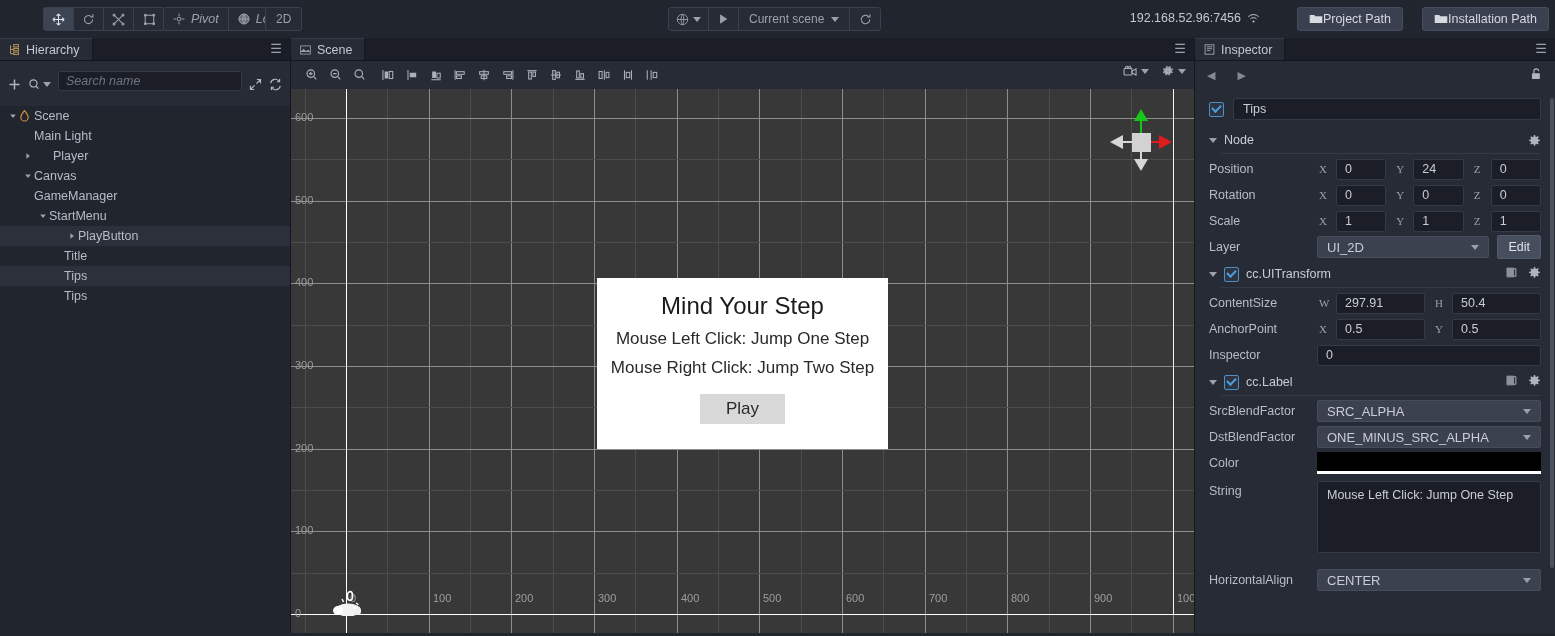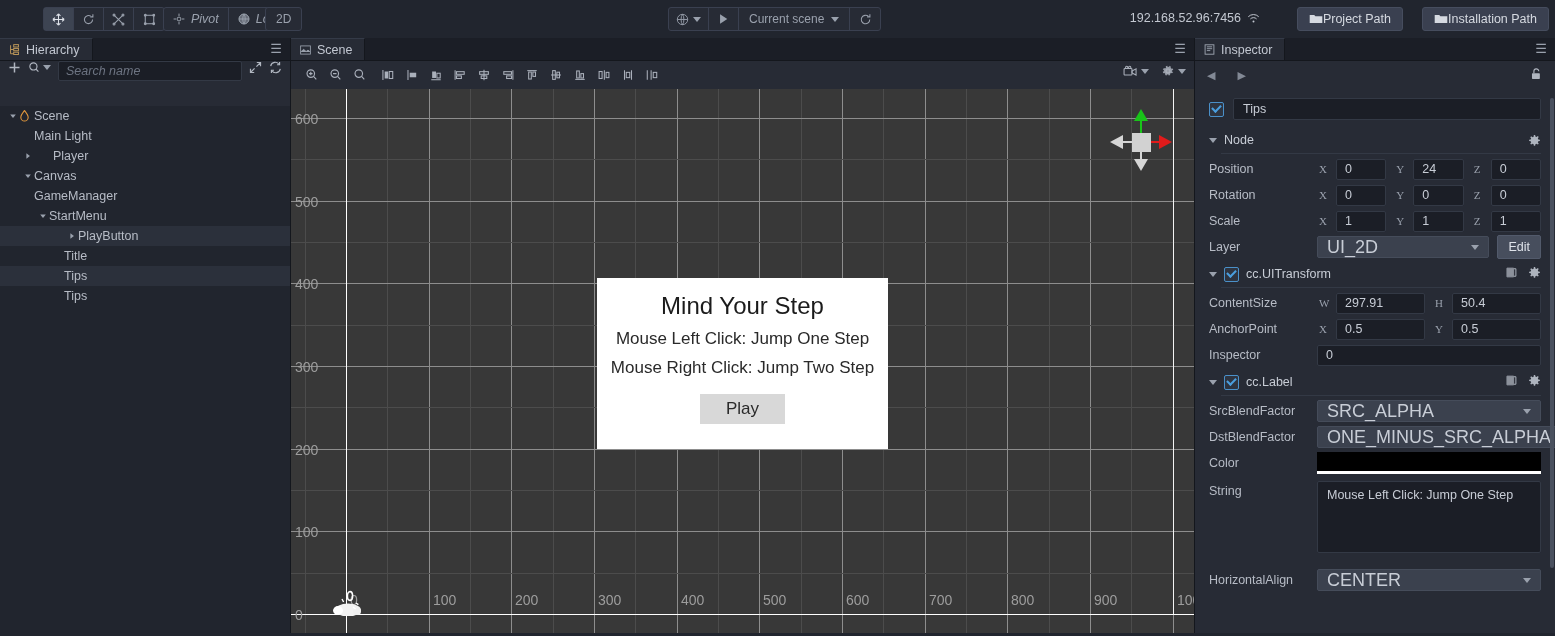--- a/index.html
+++ b/index.html
@@ -36,21 +36,21 @@
   .ptabbar{height:22px;background:#21252e;display:flex;
            border-bottom:1px solid #14171d;position:relative;}
   .ptab{height:22px;padding:0 12px 0 9px;display:flex;align-items:center;gap:6px;
         background:#272b35;color:#c2c7d1;font-size:12.5px;cursor:pointer;
         border-top:1px solid #343a47;border-right:1px solid #14171d;box-sizing:border-box;}
   .ptabrest{flex:1;background:#1b1e26;height:22px;border-bottom:none;}
   .hamb{position:absolute;right:8px;top:4px;color:#9aa1ad;font-size:13px;line-height:14px;cursor:pointer;}
 
   
   #hierarchy{left:0;top:38px;width:290px;height:598px;background:#272b35;}
-  .hsearch{height:30px;display:flex;align-items:flex-start;gap:7px;padding:0 8px;background:#272b35;}
+  .hsearch{height:30px;display:flex;align-items:flex-end;gap:7px;padding:0 8px;background:#272b35;}
   .hsearch .ico{color:#b0b6c0;cursor:pointer;display:flex;align-items:center;}
   .searchbox{flex:1;height:20px;background:#1b1e26;border:1px solid #333945;border-radius:2px;
              display:flex;align-items:center;padding:0 7px;box-sizing:border-box;}
   .searchbox span{color:#6d7482;font-style:italic;font-size:12.5px;}
   .htree{position:absolute;top:68px;left:0;right:0;bottom:0;background:#21252e;overflow:hidden;}
   .hrow{height:20px;display:flex;align-items:center;font-size:12.5px;color:#b7bcc6;cursor:pointer;
         padding-left:6px;box-sizing:border-box;}
   .hrow.alt{background:#2b303b;}
   .twist{width:13px;display:flex;align-items:center;justify-content:center;color:#9aa1ad;flex:none;}
   .twist.empty{visibility:hidden;}
@@ -63,21 +63,21 @@
   .sctool{width:22px;height:22px;display:flex;align-items:center;justify-content:center;
           color:#aab0bb;cursor:pointer;}
   .scright{position:absolute;right:8px;top:3px;display:flex;align-items:center;gap:12px;}
   .scright .dd{display:flex;align-items:center;gap:3px;color:#aab0bb;cursor:pointer;}
   .viewport{position:absolute;left:0;top:51px;right:0;bottom:0;background:#383838;overflow:hidden;}
   .gline{position:absolute;background:#4c4c4c;}
   .gline.v{width:1px;top:0;bottom:0;}
   .gline.h{height:1px;left:0;right:0;}
   .gline.major{background:#8d8d8d;}
   .axis{position:absolute;background:#ffffff;}
-  .ticklabel{position:absolute;color:#9d9d9d;font-size:14px;font-family:"Liberation Sans",sans-serif;}
+  .ticklabel{position:absolute;color:#9d9d9d;font-size:11px;font-family:"Liberation Sans",sans-serif;}
 
   .dialog{position:absolute;background:#ffffff;box-sizing:border-box;
           display:flex;flex-direction:column;align-items:center;}
   .dlg-title{color:#1b1b1b;font-size:24px;margin-top:14px;}
   .dlg-line{color:#2a2a2a;font-size:17px;margin-top:9px;}
   .dlg-btn{margin-top:16px;background:#d8d8d8;color:#2a2a2a;font-size:17px;
            padding:5px 26px;cursor:pointer;}
 
   .gizmo{position:absolute;}
   .gz-box{position:absolute;left:26px;top:26px;width:19px;height:19px;background:#d2d2d2;}
@@ -108,21 +108,21 @@
   .plabel{width:108px;font-size:12.5px;color:#b7bcc6;flex:none;}
   .xyz{display:flex;align-items:center;flex:1;gap:0;}
   .axlabel{width:17px;text-align:left;font-size:11px;color:#9aa1ad;font-family:"Liberation Serif",serif;
            flex:none;padding-left:2px;}
   .numfield{flex:1;height:21px;background:#1b1e26;border:1px solid #333945;border-radius:2px;
             display:flex;align-items:center;padding:0 8px;color:#c8cdd6;font-size:12.5px;
             box-sizing:border-box;margin-right:8px;cursor:text;}
   .numfield:last-child{margin-right:0;}
   .selectfield{flex:1;height:22px;background:#3b414e;border:1px solid #454c5a;border-radius:2px;
                display:flex;align-items:center;justify-content:space-between;padding:0 9px;
-               color:#c8cdd6;font-size:18px;box-sizing:border-box;cursor:pointer;gap:30px;}
+               color:#c8cdd6;font-size:13px;box-sizing:border-box;cursor:pointer;gap:30px;}
   .editbtn{margin-left:8px;height:22px;padding:0 10px;background:#474e5d;border:1px solid #525a6b;
            border-radius:2px;color:#dfe3ea;font-size:12.5px;display:flex;align-items:center;cursor:pointer;}
   .colorfield{flex:1;height:19px;background:#000;border-bottom:3px solid #ffffff;cursor:pointer;}
   .strfield{flex:1;height:72px;background:#1b1e26;border:1px solid #333945;border-radius:2px;
             padding:6px 9px;color:#c8cdd6;font-size:12.5px;box-sizing:border-box;cursor:text;}
   .divider{height:1px;background:#333945;margin:2px 14px 2px 26px;}
   .insscroll{position:absolute;right:1px;top:60px;width:4px;height:470px;background:#4a515f;border-radius:2px;}
   .vsplit{position:absolute;top:38px;width:1px;height:598px;background:#14171d;}
   .bottomedge{position:absolute;left:0;bottom:0;width:1555px;height:3px;background:#21252e;}
 </style>

